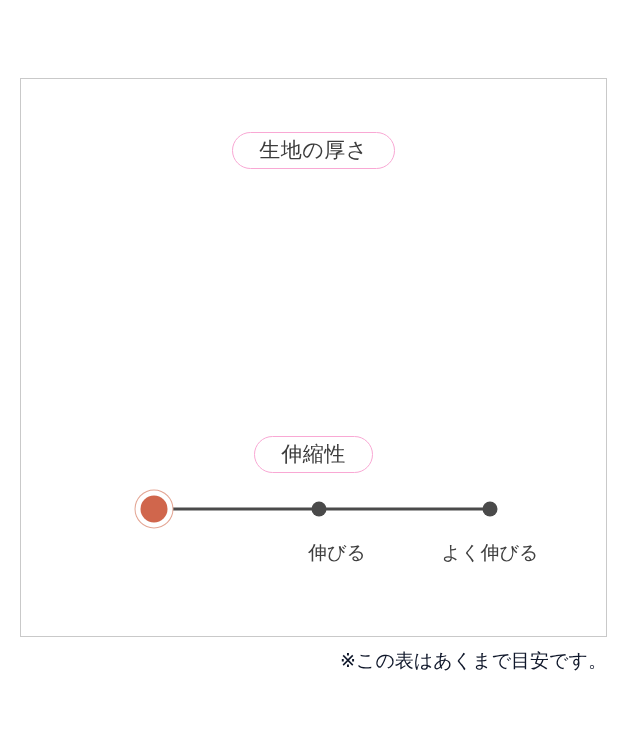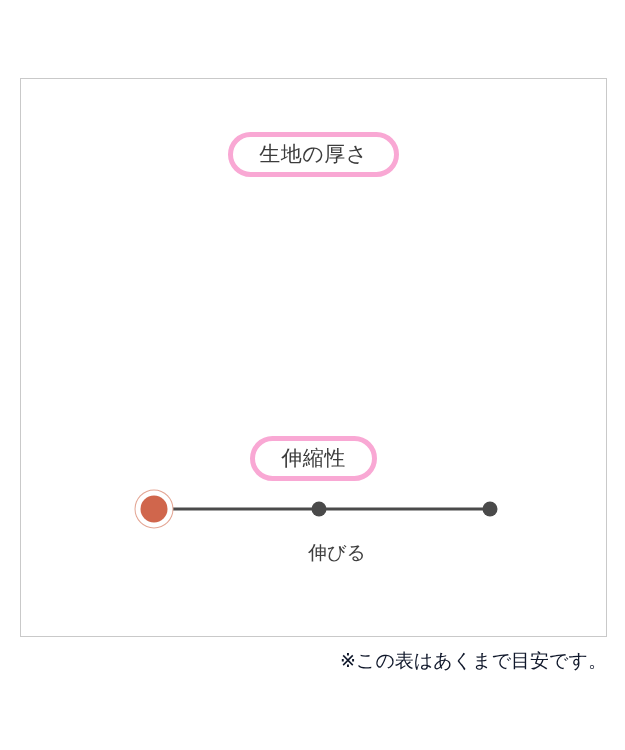--- a/index.html
+++ b/index.html
@@ -31,21 +31,21 @@
 
   
   .pill-row {
     position: absolute;
     left: 0;
     width: 100%;
     text-align: center;
   }
   .pill {
     display: inline-block;
-    border: 5px solid #f9a8d4;
+    border: 1px solid #f9a8d4;
     border-radius: 999px;
     padding: 5px 26px 7px 26px;
     font-size: 21px;
     line-height: 1.1;
     color: #3c3c3c;
     letter-spacing: 0.5px;
     background: #fff;
     box-sizing: border-box;
   }
 
@@ -116,17 +116,18 @@
   </div>
 
   <div class="scale" style="top:430px;">
     <div class="track" style="left:133px; width:336px;"></div>
 
     <div class="node selected" style="left:133px;"></div>
     <div class="node" style="left:298px;"></div>
     <div class="node" style="left:469px;"></div>
 
     <div class="tick-label" style="left:316px; top:34px;">伸びる</div>
+    <div class="tick-label" style="left:469px; top:34px;">よく伸びる</div>
   </div>
 
 </div>
 
 <div class="footnote">※この表はあくまで目安です。</div>
 
 </body></html>

